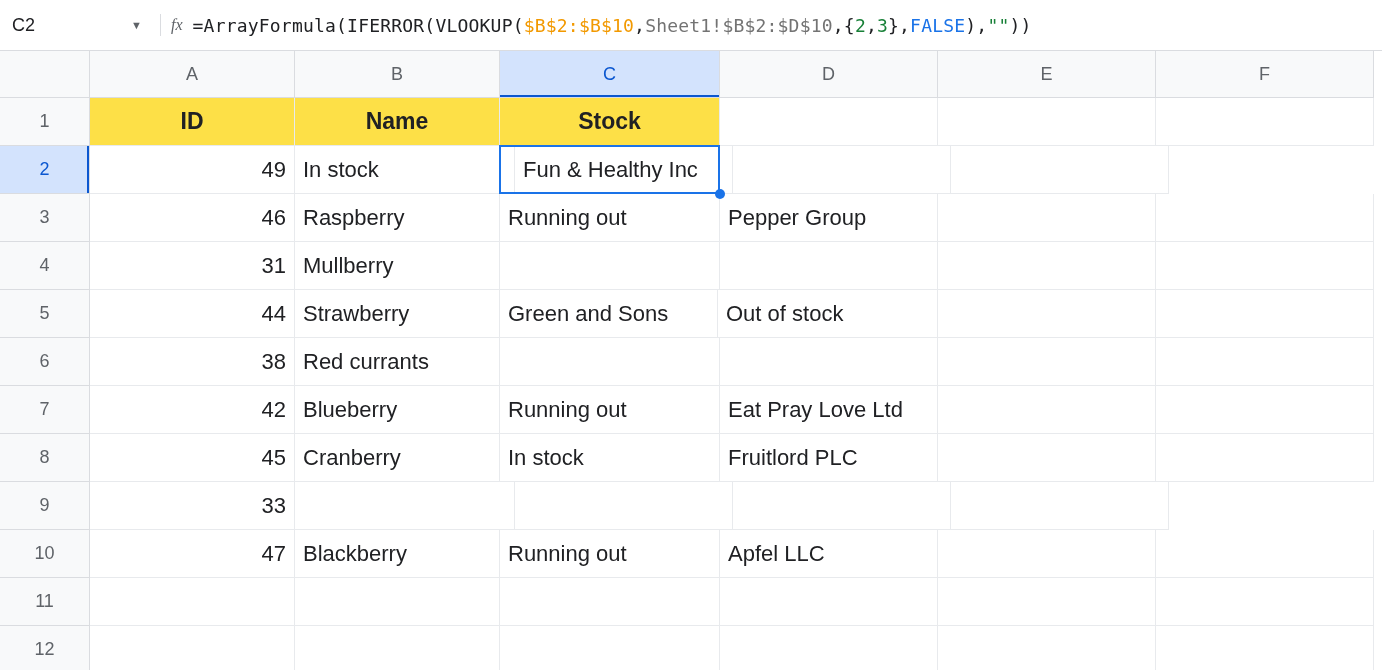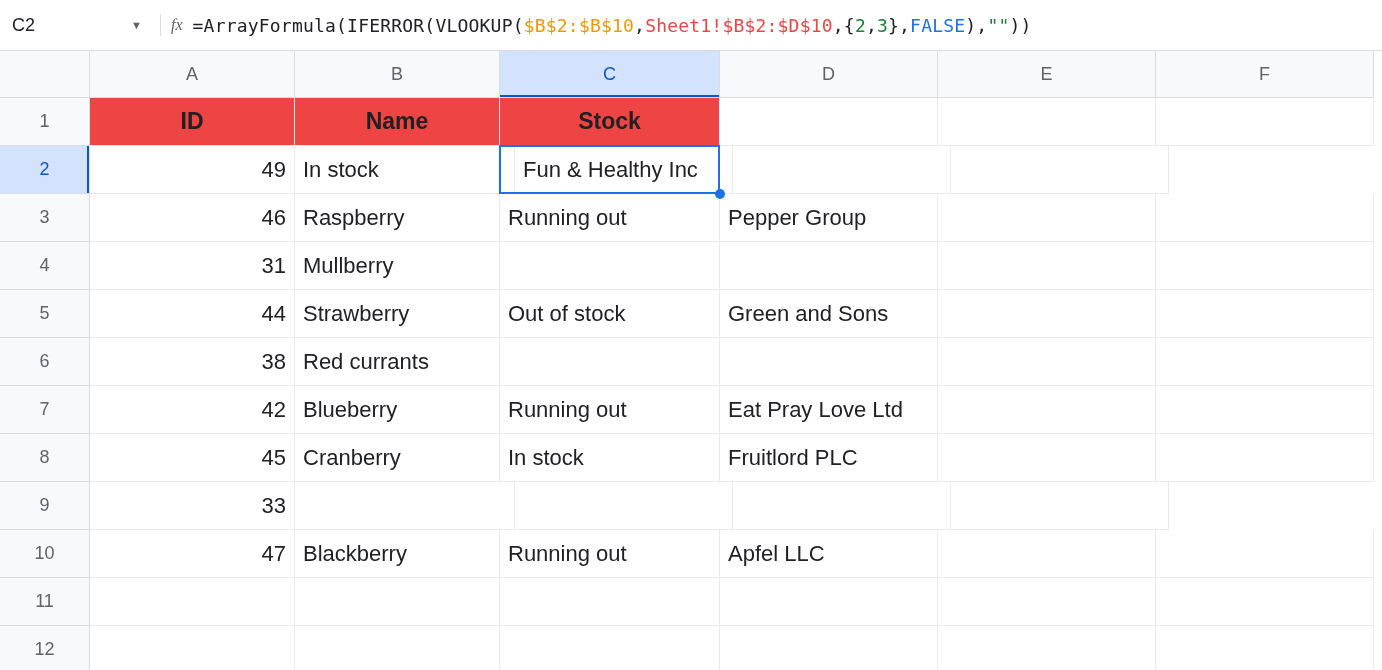--- a/index.html
+++ b/index.html
@@ -8,40 +8,40 @@
   
   .top-bar { display:flex; align-items:center; height:51px; border-bottom:1px solid #dadce0; }
   .name-box { width:150px; padding-left:12px; font-size:18px; color:#202124; display:flex; align-items:center; justify-content:space-between; height:100%; }
   .name-box .txt { flex:1; }
   .name-box .dd { color:#5f6368; font-size:11px; padding-right:8px; }
   .sep { width:1px; height:22px; background:#dadce0; margin:0 10px; }
   .fx { font-style:italic; color:#5f6368; font-size:16px; padding-right:10px; font-family:"Times New Roman",serif; }
   .formula { font-family:Consolas,Menlo,monospace; font-size:18px; letter-spacing:.2px; white-space:pre; }
   .formula .fn   { color:#202124; }
   .formula .ref1 { color:#f29900; }
-  .formula .ref2 { color:#ef4444; }
+  .formula .ref2 { color:#737373; }
   .formula .arr  { color:#188038; }
   .formula .fls  { color:#1a73e8; }
   .formula .str  { color:#188038; }
 
   
   .sheet { position:relative; }
   .corner { position:absolute; left:0; top:0; width:90px; height:47px; background:#f8f9fa; border-right:1px solid #dadce0; border-bottom:1px solid #dadce0; }
   .col-headers { position:absolute; left:90px; top:0; height:47px; display:flex; }
   .col-h { height:47px; display:flex; align-items:center; justify-content:center; font-size:18px; color:#5f6368; background:#f8f9fa; border-right:1px solid #dadce0; border-bottom:1px solid #dadce0; }
   .col-h.sel { background:#d3e3fd; color:#0b57d0; box-shadow:inset 0 -2px 0 #0b57d0; }
 
   .row-headers { position:absolute; left:0; top:47px; width:90px; }
   .row-h { height:48px; display:flex; align-items:center; justify-content:center; font-size:18px; color:#5f6368; background:#f8f9fa; border-right:1px solid #dadce0; border-bottom:1px solid #dadce0; }
   .row-h.sel { background:#d3e3fd; color:#0b57d0; font-weight:500; box-shadow:inset -2px 0 0 #0b57d0; }
 
   .cells { position:absolute; left:90px; top:47px; }
   .row { display:flex; height:48px; }
   .cell { height:48px; border-right:1px solid #e8eaed; border-bottom:1px solid #e8eaed; display:flex; align-items:center; font-size:22px; padding:0 8px; background:#fff; overflow:hidden; white-space:nowrap; }
-  .cell.hd { background:#ef4444; font-weight:700; justify-content:center; font-size:23px; }
+  .cell.hd { background:#fde047; font-weight:700; justify-content:center; font-size:23px; }
   .cell.right { justify-content:flex-end; }
 
   
   .wA{width:205px}.wB{width:205px}.wC{width:220px}.wD{width:218px}.wE{width:218px}.wF{width:218px}
 
   
   .active-outline{position:absolute;border:2px solid #1a73e8;pointer-events:none;z-index:5}
   .handle{position:absolute;width:10px;height:10px;background:#1a73e8;border-radius:50%;z-index:6}
 </style>
 </head>
@@ -109,22 +109,22 @@
         <div class="cell wA right" style="width: 205px;">31</div>
         <div class="cell wB" style="width: 205px;">Mullberry</div>
         <div class="cell wC" style="width: 220px;"></div>
         <div class="cell wD" style="width: 218px;"></div>
         <div class="cell wE" style="width: 218px;"></div>
         <div class="cell wF" style="width: 218px;"></div>
       </div>
       <div class="row">
         <div class="cell wA right" style="width: 205px;">44</div>
         <div class="cell wB" style="width: 205px;">Strawberry</div>
+        <div class="cell wD" style="width: 218px;">Green and Sons</div>
         <div class="cell wC" style="width: 220px;">Out of stock</div>
-        <div class="cell wD" style="width: 218px;">Green and Sons</div>
         <div class="cell wE" style="width: 218px;"></div>
         <div class="cell wF" style="width: 218px;"></div>
       </div>
       <div class="row">
         <div class="cell wA right" style="width: 205px;">38</div>
         <div class="cell wB" style="width: 205px;">Red currants</div>
         <div class="cell wC" style="width: 220px;"></div>
         <div class="cell wD" style="width: 218px;"></div>
         <div class="cell wE" style="width: 218px;"></div>
         <div class="cell wF" style="width: 218px;"></div>

